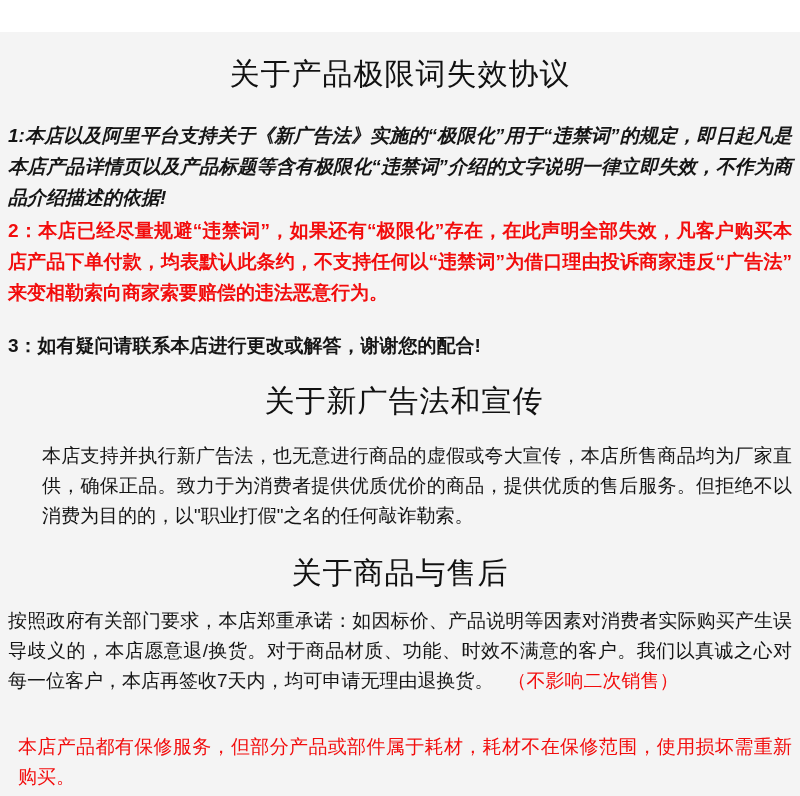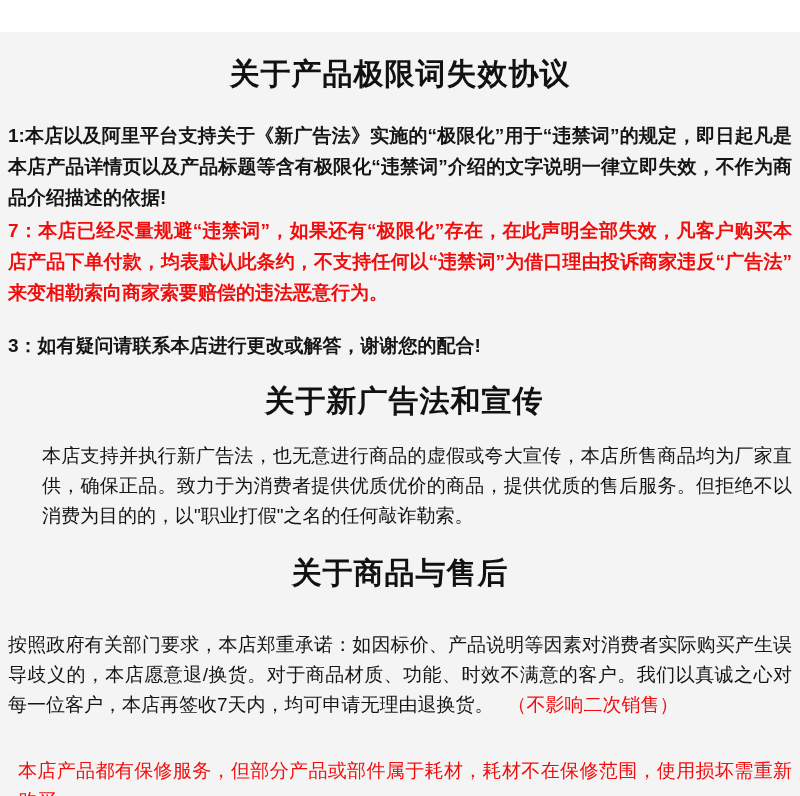--- a/index.html
+++ b/index.html
@@ -22,61 +22,61 @@
     right: 0;
     bottom: 0;
     background: #f4f4f4;
     color: #151515;
   }
   .section-title {
     margin: 0;
     text-align: center;
     font-size: 30px;
     line-height: 36px;
-    font-weight: 700;
+    font-weight: 400;
     color: #111111;
     letter-spacing: 1px;
   }
   .title-1 { margin-top: 24px; }
   .title-2 { margin-top: 22px; padding-left: 8px; }
   .title-3 { margin-top: 24px; }
   p {
     margin: 0;
     padding: 0 8px;
     font-size: 19px;
     text-align: justify;
   }
   .pt-bold {
     font-weight: 700;
     line-height: 31px;
   }
   .pt-regular {
     font-weight: 400;
     line-height: 30px;
   }
-  .p1 { margin-top: 28px; }
+  .p1 { margin-top: 28px; font-style: italic; }
   .p2 { margin-top: 2px; }
   .p3 { margin-top: 22px; }
   .p4 { margin-top: 22px; padding-left: 42px; }
-  .p5 { margin-top: 39px; }
+  .p5 { margin-top: 15px; }
   .p6 { margin-top: 36px; padding-left: 18px; }
   .red { color: #f20d0d; }
   .red-inline { color: #f20d0d; margin-left: 14px; }
 </style>
 </head>
 <body>
 
 <div class="page">
   <div class="panel">
 
     <h1 class="section-title title-1">关于产品极限词失效协议</h1>
 
     <p class="pt-bold p1">1:本店以及阿里平台支持关于《新广告法》实施的“极限化”用于“违禁词”的规定，即日起凡是本店产品详情页以及产品标题等含有极限化“违禁词”介绍的文字说明一律立即失效，不作为商品介绍描述的依据!</p>
 
-    <p class="pt-bold red p2">7：本店已经尽量规避“违禁词”，如果还有“极限化”存在，在此声明全部失效，凡客户购买本店产品下单付款，均表默认此条约，不支持任何以“违禁词”为借口理由投诉商家违反“广告法”来变相勒索向商家索要赔偿的违法恶意行为。</p>
+    <p class="pt-bold red p2">2：本店已经尽量规避“违禁词”，如果还有“极限化”存在，在此声明全部失效，凡客户购买本店产品下单付款，均表默认此条约，不支持任何以“违禁词”为借口理由投诉商家违反“广告法”来变相勒索向商家索要赔偿的违法恶意行为。</p>
 
     <p class="pt-bold p3">3：如有疑问请联系本店进行更改或解答，谢谢您的配合!</p>
 
     <h1 class="section-title title-2">关于新广告法和宣传</h1>
 
     <p class="pt-regular p4">本店支持并执行新广告法，也无意进行商品的虚假或夸大宣传，本店所售商品均为厂家直供，确保正品。致力于为消费者提供优质优价的商品，提供优质的售后服务。但拒绝不以消费为目的的，以"职业打假"之名的任何敲诈勒索。</p>
 
     <h1 class="section-title title-3">关于商品与售后</h1>
 
     <p class="pt-regular p5"><span>按照政府有关部门要求，本店郑重承诺：如因标价、产品说明等因素对消费者实际购买产生误导歧义的，本店愿意退/换货。对于商品材质、功能、时效不满意的客户。我们以真诚之心对每一位客户，本店再签收7天内，均可申请无理由退换货。</span><span class="red-inline">（不影响二次销售）</span></p>

